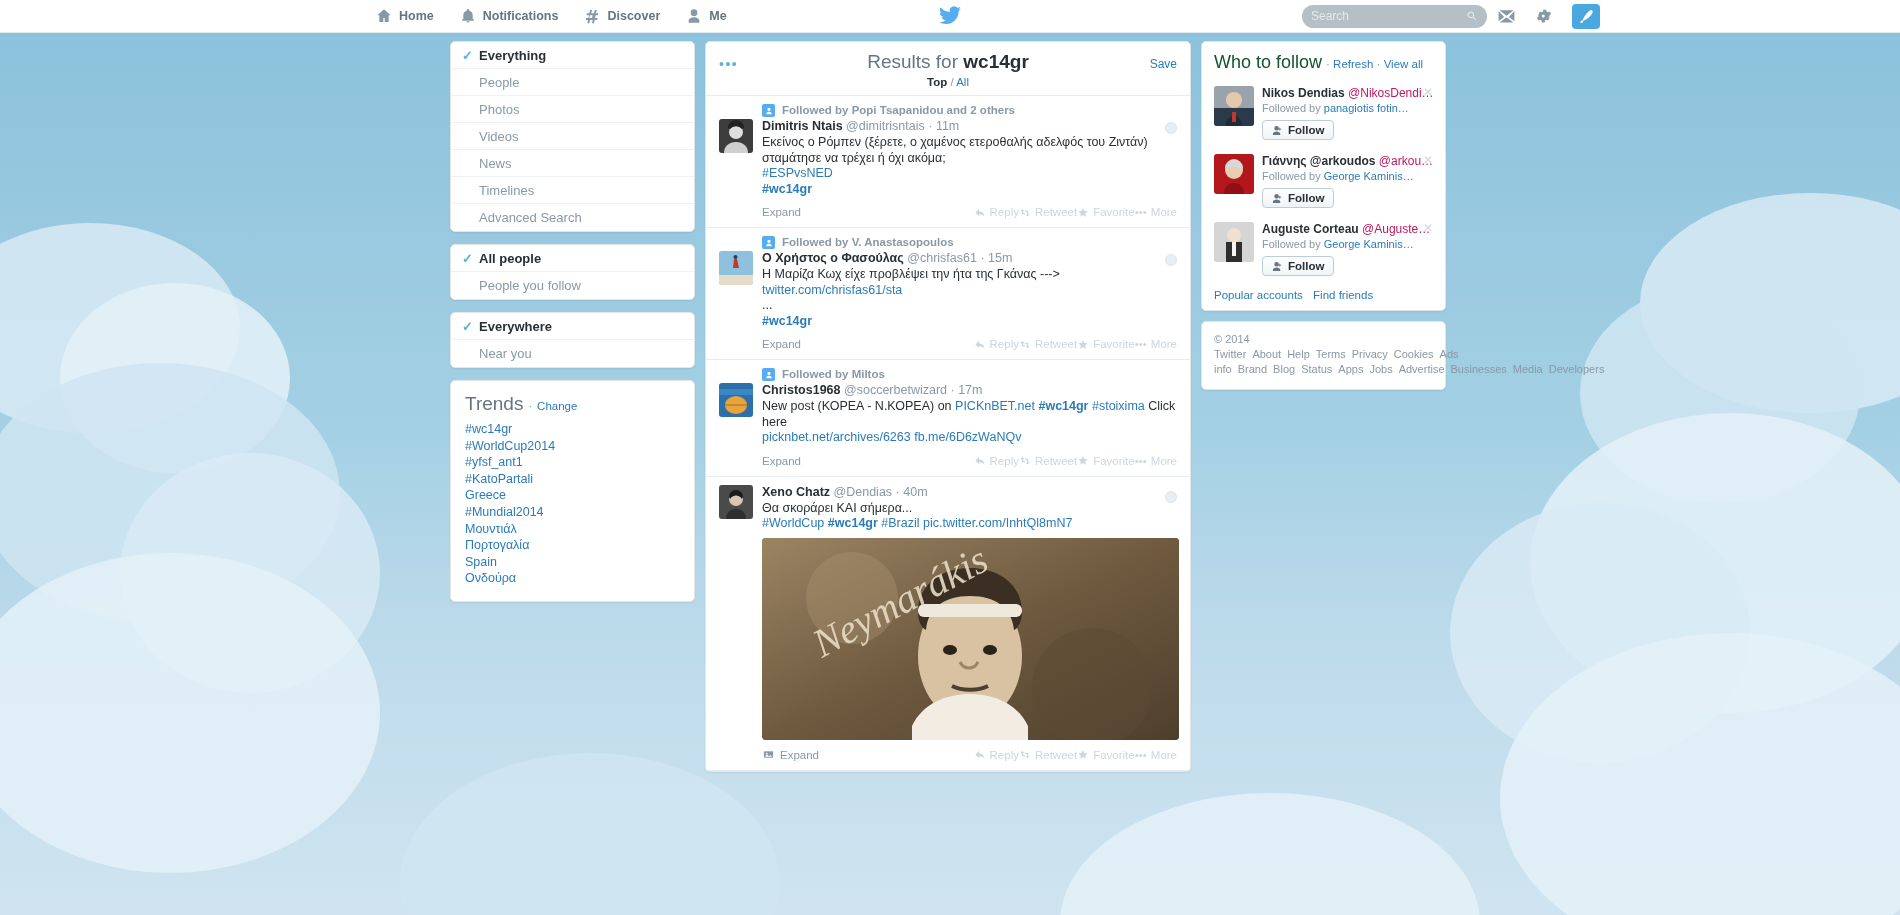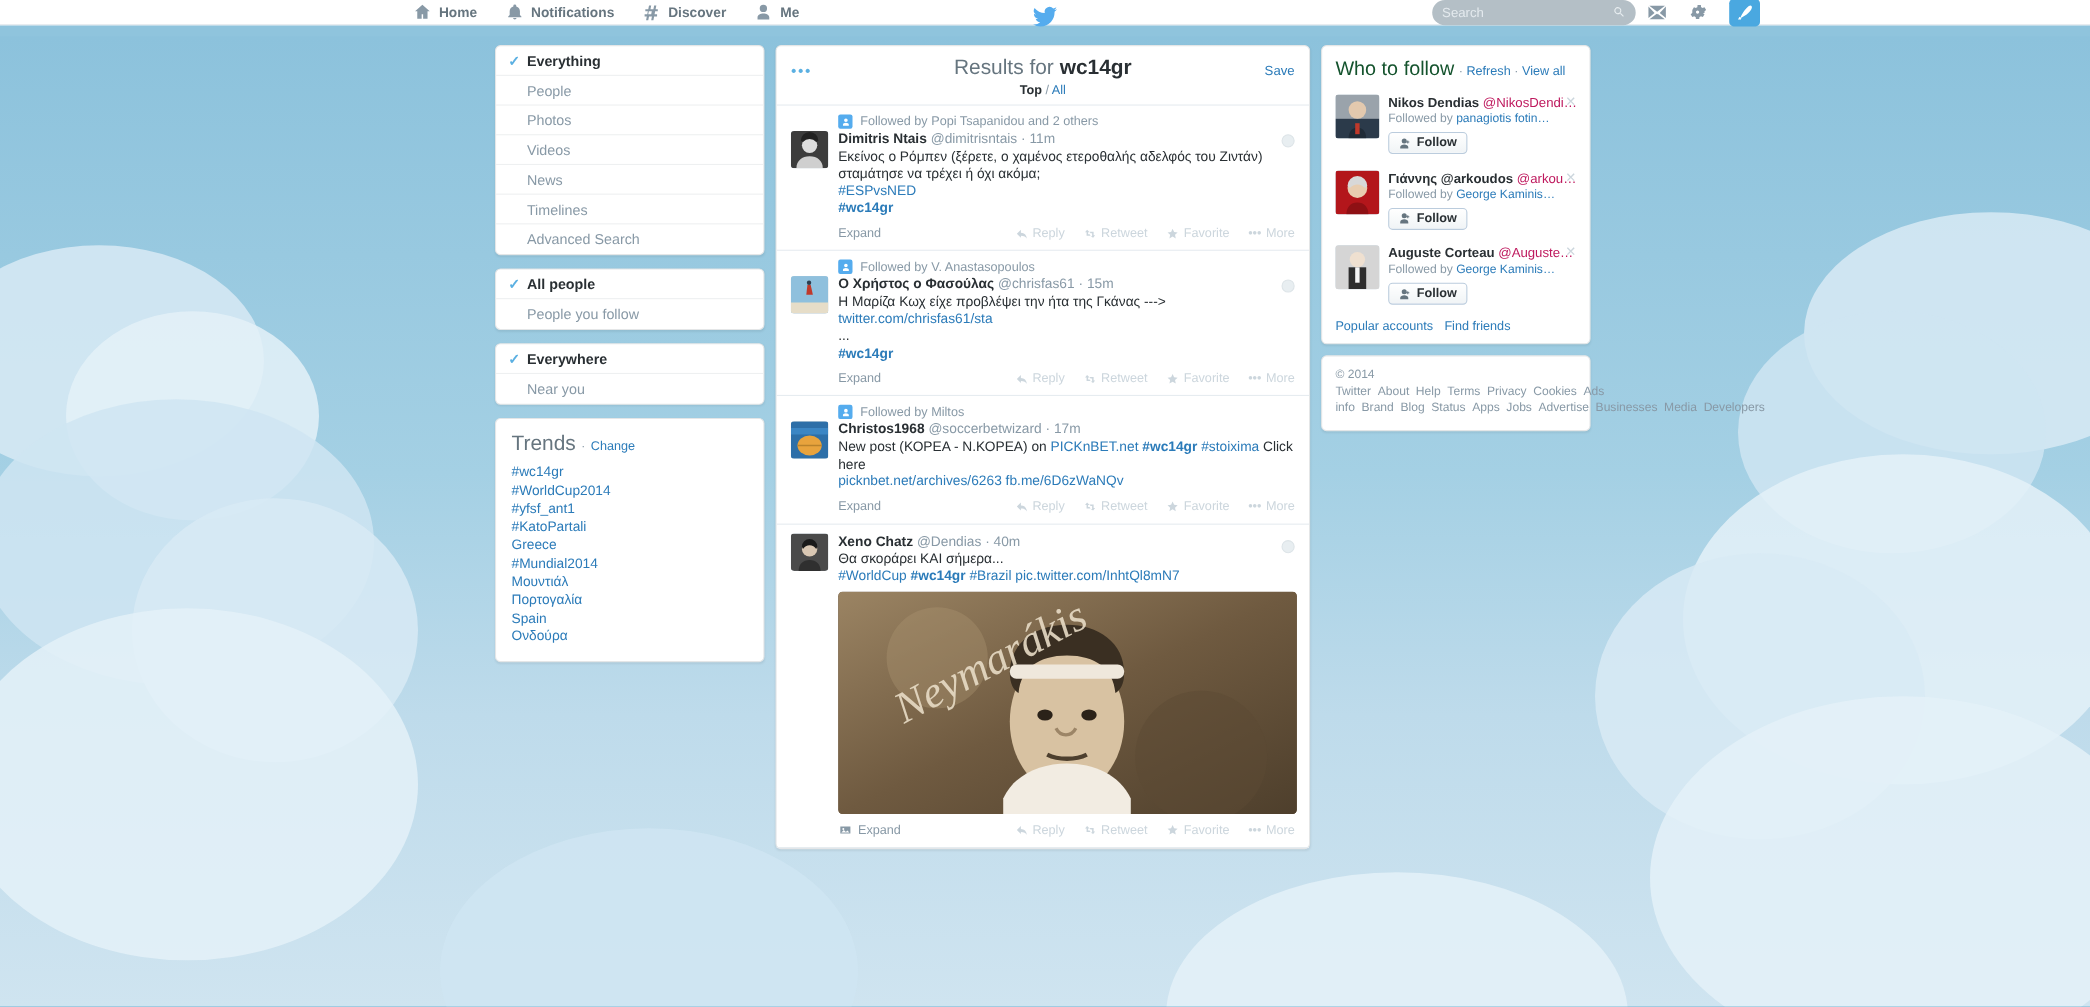--- a/index.html
+++ b/index.html
@@ -14,21 +14,21 @@
   #sky {
     position: absolute; left: 0; top: 33px; right: 0; bottom: 0;
     background: linear-gradient(180deg,#8cc2dc 0%, #a4d0e4 45%, #bedbeb 70%, #cfe4f0 100%);
     overflow: hidden; z-index: 0;
   }
   .cloud { position: absolute; background:#d8eaf4; border-radius: 50%; opacity: .85; }
   .cloud.c2 { background:#e4f1f8; }
   .cloud.c3 { background:#cfe5f2; }
   
   #topbar {
-    position: absolute; left:0; top:0; width:100%; height:23px;
+    position: absolute; left:0; top:0; width:100%; height:33px;
     background:#fff; border-bottom:1px solid #e1e8ed; z-index: 40;
     display:flex; align-items:center;
   }
   .nav-left { display:flex; align-items:center; margin-left:363px; }
   .nav-item {
     display:flex; align-items:center; gap:7px;
     font-size:12.5px; color:#66757f; font-weight:bold;
     padding: 0 13px; height:33px; cursor:pointer;
     text-decoration:none;
   }
@@ -95,39 +95,39 @@
   .dots3 { position:absolute; left:13px; top:14px; letter-spacing:1.5px; color:#5bb0e2; font-size:14px; cursor:pointer; }
   .res-title { text-align:center; font-size:19px; color:#66757f; font-weight:normal; }
   .res-title b { color:#292f33; font-weight:bold; }
   .save-link { position:absolute; right:13px; top:15px; font-size:12px; color:#2b7bb9; cursor:pointer; }
   .res-tabs { text-align:center; font-size:11.5px; margin-top:3px; color:#8899a6; }
   .res-tabs b { color:#292f33; cursor:pointer; }
   .res-tabs a { color:#2b7bb9; text-decoration:none; cursor:pointer; }
 
   
   .tweet { border-bottom:1px solid #e6ecf0; padding:8px 13px 5px 13px; position:relative; }
-  .ctx { display:flex; align-items:flex-end; gap:7px; margin-left:43px; margin-bottom:2px; }
+  .ctx { display:flex; align-items:flex-start; gap:7px; margin-left:43px; margin-bottom:2px;font-weight:bold; }
   .ctx-ico { width:13px; height:13px; background:#55acee; border-radius:2px; display:flex; align-items:center; justify-content:center; flex:0 0 13px;}
   .ctx-ico svg { width:8px; height:8px; fill:#fff; }
   .ctx-txt { font-size:11.5px; color:#8899a6; }
   .tw-body { display:flex; gap:9px; }
   .avatar { width:34px; height:34px; flex:0 0 34px; border-radius:3px; overflow:hidden; background:#ccd6dd; }
   .avatar svg { display:block; }
   .tw-main { flex:1; min-width:0; }
   .tw-head { font-size:12.5px; line-height:15px; }
   .tw-name { color:#292f33; font-weight:bold; }
   .tw-handle, .tw-time { color:#8899a6; font-weight:normal; }
   .tw-text { font-size:12.5px; color:#292f33; line-height:15.5px; margin-top:1px; word-wrap:break-word; }
   .tw-text .hash, .tw-text .link { color:#2b7bb9; text-decoration:none; cursor:pointer; }
   .tw-text .hash.bold { font-weight:bold; }
   .globe { position:absolute; right:13px; top:26px; width:12px; height:12px; border-radius:50%;
            background:#e8eef1; border:1px solid #dde4e8; }
   .tw-actions { display:flex; align-items:center; margin-left:43px; margin-top:5px; height:20px; }
   .expand { font-size:11.5px; color:#8899a6; cursor:pointer; display:flex; align-items:center; gap:5px;}
-  .act-right { margin-left:auto; display:flex; gap:17px; align-items:center;text-align:center; }
+  .act-right { margin-left:auto; display:flex; align-items:center;text-align:center; }
   .act { font-size:11.5px; color:#ccd6dd; cursor:pointer; display:flex; align-items:center; gap:4px; }
   .act svg { width:12px; height:11px; fill:#ccd6dd; }
   .tw-photo { margin-left:43px; margin-top:6px; width:417px; height:202px; border-radius:4px; overflow:hidden; position:relative; background:#6e5a44;}
   .photo-ico { width:13px; height:11px; fill:#8899a6; }
 
   
   #wtf { padding:10px 12px 9px 12px; }
   .wtf-head { display:flex; align-items:baseline; flex-wrap:wrap; gap:4px; margin-bottom:8px; }
   .wtf-title { font-size:18px; color:#14532d; }
   .wtf-sub { font-size:11.5px; color:#8899a6; }

